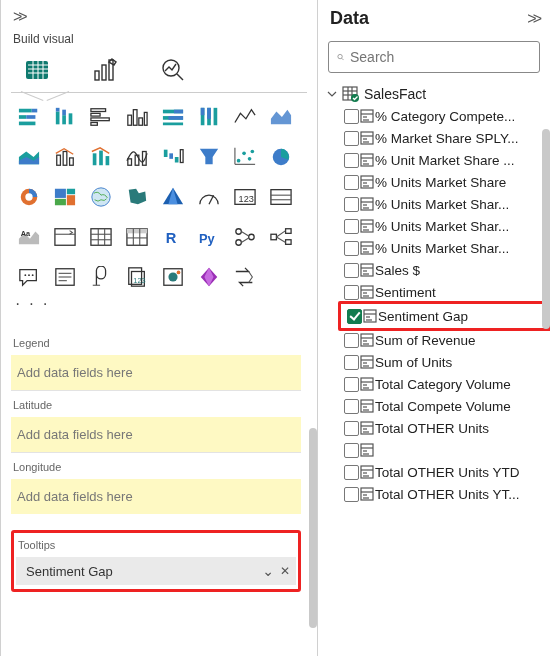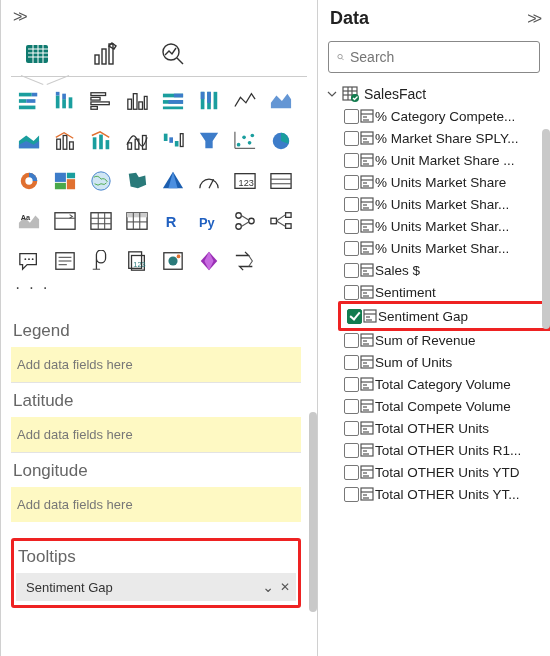--- a/index.html
+++ b/index.html
@@ -22,21 +22,21 @@
   .mode-pointer::before { left:0; transform-origin:left; transform: rotate(22deg); }
   .mode-pointer::after { right:0; transform-origin:right; transform: rotate(-22deg); }
   .viz-body { position: relative; flex: 1; overflow-y: auto; padding: 8px 6px 0 10px; }
   .scrollbar-fake { position:absolute; top:335px; right:0; width:8px; height:200px; background:#c9c9c9; border-radius:4px; }
   .scrollbar-fake2 { position:absolute; top:50px; right:0; width:8px; height:200px; background:#c9c9c9; border-radius:4px; }
   .viz-grid { display: grid; grid-template-columns: repeat(8, 32px); gap: 12px 4px; padding: 2px 0 2px 2px; }
   .viz-cell { width: 32px; height: 28px; display:flex; align-items:center; justify-content:center; cursor:pointer; border-radius:2px; }
   .viz-cell svg { width:26px; height:22px; }
   .ellipsis { padding: 2px 4px; font-size: 16px; letter-spacing: 2px; color:#444; }
   .wells { margin-top: 14px; padding-right: 10px; }
-  .well-label { font-size: 17px; color: #666; padding: 8px 2px 6px 2px; border-top: 1px solid #e3e3e3; }
+  .well-label { font-size: 11px; color: #666; padding: 8px 2px 6px 2px; border-top: 1px solid #e3e3e3; }
   .well-label.first { border-top:none; }
   .well-drop { background: #fef9c3; color: #777; font-size: 13px; padding: 10px 6px; border: none; }
   .well-chip { background: #eaeaea; display:flex; align-items:center; justify-content:space-between; padding: 6px 6px 6px 10px; font-size: 13px; color:#333; }
   .well-chip .right-icons { display:flex; gap:6px; align-items:center; color:#555; }
   .red-outline { border: 3px solid #e22; border-radius: 3px; }
   .tooltips-block { margin-top: 16px; padding: 2px 2px 4px 2px; }
   
   .search-wrap { padding: 6px 10px 6px 10px; }
   .search-box { display:flex; align-items:center; gap:6px; border:1px solid #888; border-radius:3px; padding:4px 8px; height:32px; }
   .search-box input { border:none; outline:none; font-size:14px; flex:1; color:#444; }
@@ -60,20 +60,21 @@
 </style>
 </head>
 <body>
 
 <div class="container">
 
   <div class="pane viz-pane">
     <div class="pane-header">
       <div class="chevron-right">&gt;&gt;</div>
     </div>
+    <div class="sub-label">Build visual</div>
 
     <div class="mode-tabs">
       <div class="mode-tab active">
         <svg viewBox="0 0 26 26">
             <rect x="2" y="4" width="22" height="18" rx="2" fill="#0f7a6f"></rect>
             <g stroke="#fff" stroke-width="1">
               <line x1="4" y1="8" x2="24" y2="8"></line>
               <line x1="4" y1="12" x2="24" y2="12"></line>
               <line x1="4" y1="16" x2="24" y2="16"></line>
               <line x1="9" y1="4" x2="9" y2="22"></line>
@@ -596,21 +597,20 @@
             <span class="field-label">Total OTHER Units</span>
           </div>
           <div class="field-row">
             <span class="checkbox"></span>
             <svg class="measure-ico" viewBox="0 0 16 16">
               <rect x="2" y="2" width="12" height="12" class="thin" fill="#fff"></rect>
               <line x1="2" y1="6" x2="14" y2="6" class="thin"></line>
               <line x1="4" y1="9" x2="8" y2="9" class="thin"></line>
               <line x1="4" y1="12" x2="10" y2="12" class="thin"></line>
             </svg>
-            <span class="field-label">Total OTHER Units R1...</span>
           </div>
           <div class="field-row">
             <span class="checkbox"></span>
             <svg class="measure-ico" viewBox="0 0 16 16">
               <rect x="2" y="2" width="12" height="12" class="thin" fill="#fff"></rect>
               <line x1="2" y1="6" x2="14" y2="6" class="thin"></line>
               <line x1="4" y1="9" x2="8" y2="9" class="thin"></line>
               <line x1="4" y1="12" x2="10" y2="12" class="thin"></line>
             </svg>
             <span class="field-label">Total OTHER Units YTD</span>

